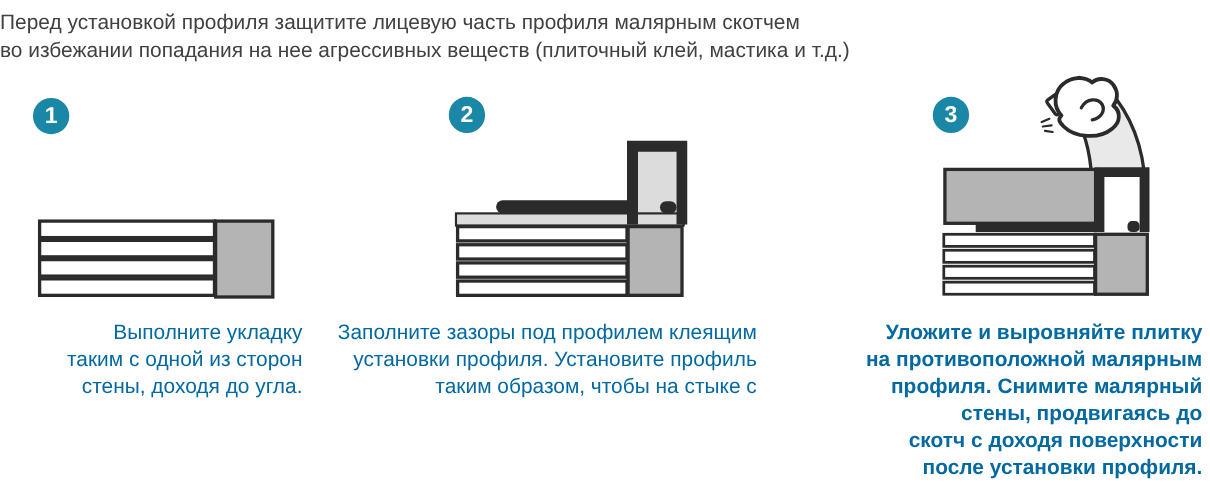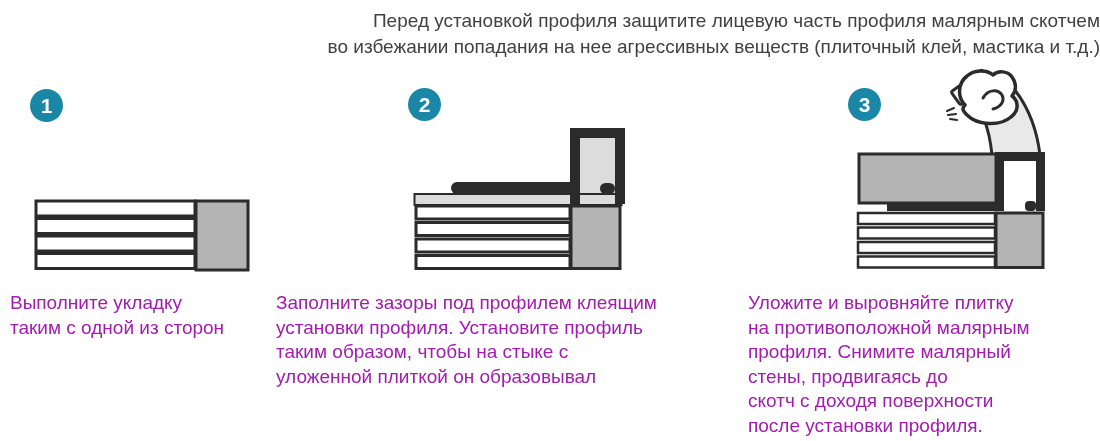--- a/index.html
+++ b/index.html
@@ -1,54 +1,55 @@
 <!DOCTYPE html>
 <html><head>
 <meta charset="utf-8">
 <style>
   html,body{margin:0;padding:0;}
   body{
     width:1100px;height:441px;background:#ffffff;position:relative;overflow:hidden;
     font-family:"Liberation Sans", sans-serif;color:#3f3f3f;
   }
-  .header{position:absolute;top:8px;left:0;width:1100px;text-align:right;
+  .header{position:absolute;top:8px;left:0;width:1100px;text-align:left;
     font-size:19px;line-height:26px;color:#414141;}
   .badge{position:absolute;width:33px;height:33px;border-radius:50%;background:#1a87a7;
     color:#ffffff;font-weight:bold;font-size:21px;line-height:33px;text-align:center;}
   #badge-1{left:30px;top:89px;}
   #badge-2{left:408px;top:88px;}
   #badge-3{left:848px;top:88px;}
   .diagram{position:absolute;}
   #diagram-1{left:34px;top:199px;}
   #diagram-2{left:413px;top:126px;}
   #diagram-3{left:855px;top:62px;}
-  .caption{position:absolute;text-align:left;font-size:19px;line-height:24.5px;color:#a21caf;}
+  .caption{position:absolute;text-align:right;font-size:19px;line-height:24.5px;color:#0369a1;}
   #caption-1{left:10px;top:291px;width:265px;}
   #caption-2{left:276px;top:291px;width:412px;}
-  #caption-3{left:748px;top:291px;width:345px;}
+  #caption-3{left:748px;top:291px;width:345px;font-weight:bold;}
 </style>
 </head>
 <body>
 
 <div class="header">
   <div>Перед установкой профиля защитите лицевую часть профиля малярным скотчем</div>
   <div>во избежании попадания на нее агрессивных веществ (плиточный клей, мастика и т.д.)</div>
 </div>
 
 <div class="badge" id="badge-1">1</div>
 <svg class="diagram" id="diagram-1" width="216" height="73" viewBox="0 0 216 73">
   <rect x="162" y="2" width="52" height="69" fill="#b4b4b4" stroke="#2b2b2b" stroke-width="3"></rect>
   <rect x="2" y="2" width="159" height="15" fill="#ffffff" stroke="#2b2b2b" stroke-width="3"></rect>
   <rect x="2" y="19.5" width="159" height="15" fill="#ffffff" stroke="#2b2b2b" stroke-width="3"></rect>
   <rect x="2" y="37" width="159" height="15" fill="#ffffff" stroke="#2b2b2b" stroke-width="3"></rect>
   <rect x="2" y="54.5" width="159" height="15" fill="#ffffff" stroke="#2b2b2b" stroke-width="3"></rect>
 </svg>
 <div class="caption" id="caption-1">
   <div>Выполните укладку</div>
   <div>таким с одной из сторон</div>
+  <div>стены, доходя до угла.</div>
 </div>
 
 <div class="badge" id="badge-2">2</div>
 <svg class="diagram" id="diagram-2" width="212" height="146" viewBox="0 0 212 146">
 
   <rect x="167" y="10" width="35" height="58" fill="#dcdcdc"></rect>
 
   <rect x="1.5" y="68" width="207" height="11" fill="#dcdcdc" stroke="#2b2b2b" stroke-width="2"></rect>
 
   <rect x="38" y="56" width="126" height="12" rx="6" fill="#2b2b2b"></rect>
@@ -59,21 +60,20 @@
   <rect x="158" y="80" width="49" height="62.5" fill="#b4b4b4" stroke="#2b2b2b" stroke-width="3"></rect>
   <rect x="3" y="80" width="154" height="13" fill="#ffffff" stroke="#2b2b2b" stroke-width="3"></rect>
   <rect x="3" y="96.5" width="154" height="13" fill="#ffffff" stroke="#2b2b2b" stroke-width="3"></rect>
   <rect x="3" y="113" width="154" height="13" fill="#ffffff" stroke="#2b2b2b" stroke-width="3"></rect>
   <rect x="3" y="129.5" width="154" height="13" fill="#ffffff" stroke="#2b2b2b" stroke-width="3"></rect>
 </svg>
 <div class="caption" id="caption-2">
   <div>Заполните зазоры под профилем клеящим</div>
   <div>установки профиля. Установите профиль</div>
   <div>таким образом, чтобы на стыке с</div>
-  <div>уложенной плиткой он образовывал</div>
 </div>
 
 <div class="badge" id="badge-3">3</div>
 <svg class="diagram" id="diagram-3" width="195" height="210" viewBox="0 0 195 210">
 
   <path d="M137,93 C134,64 127,47 113,36 L146,13 C167,32 181,60 185,93 Z" fill="#e9e9e9" stroke="#2b2b2b" stroke-width="3" stroke-linejoin="round"></path>
 
   <rect x="4" y="92" width="137" height="49" fill="#b4b4b4" stroke="#2b2b2b" stroke-width="3"></rect>
 
   <rect x="32" y="140" width="110" height="9" fill="#2b2b2b"></rect>

